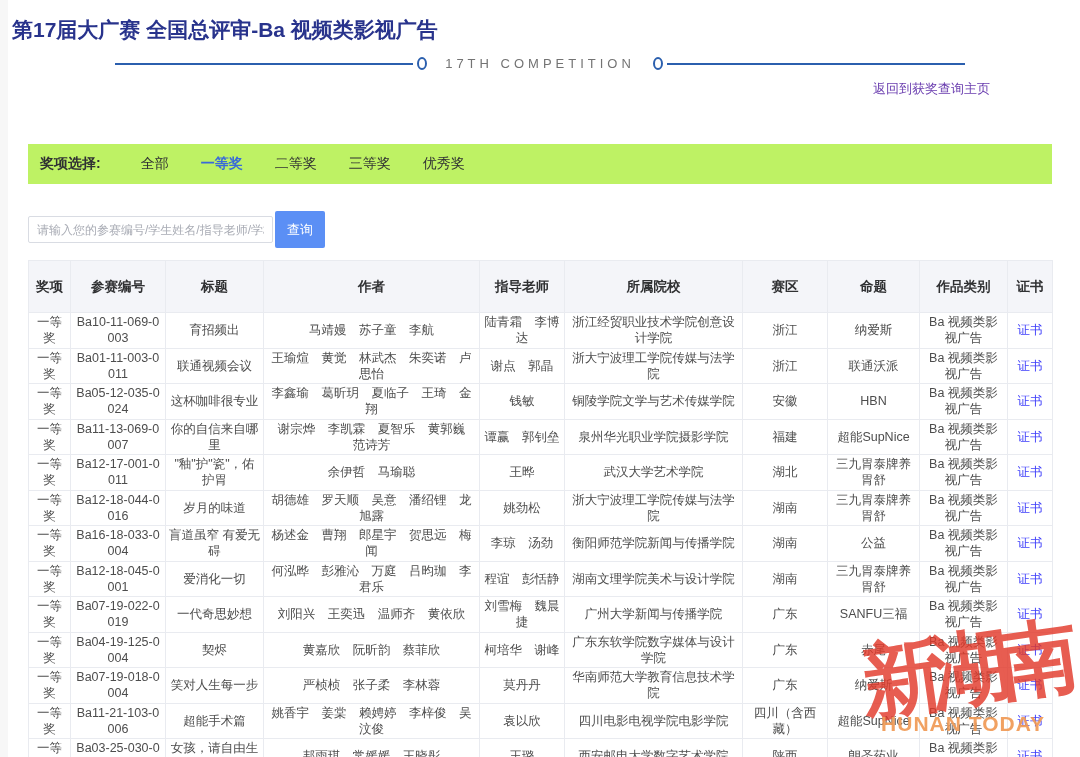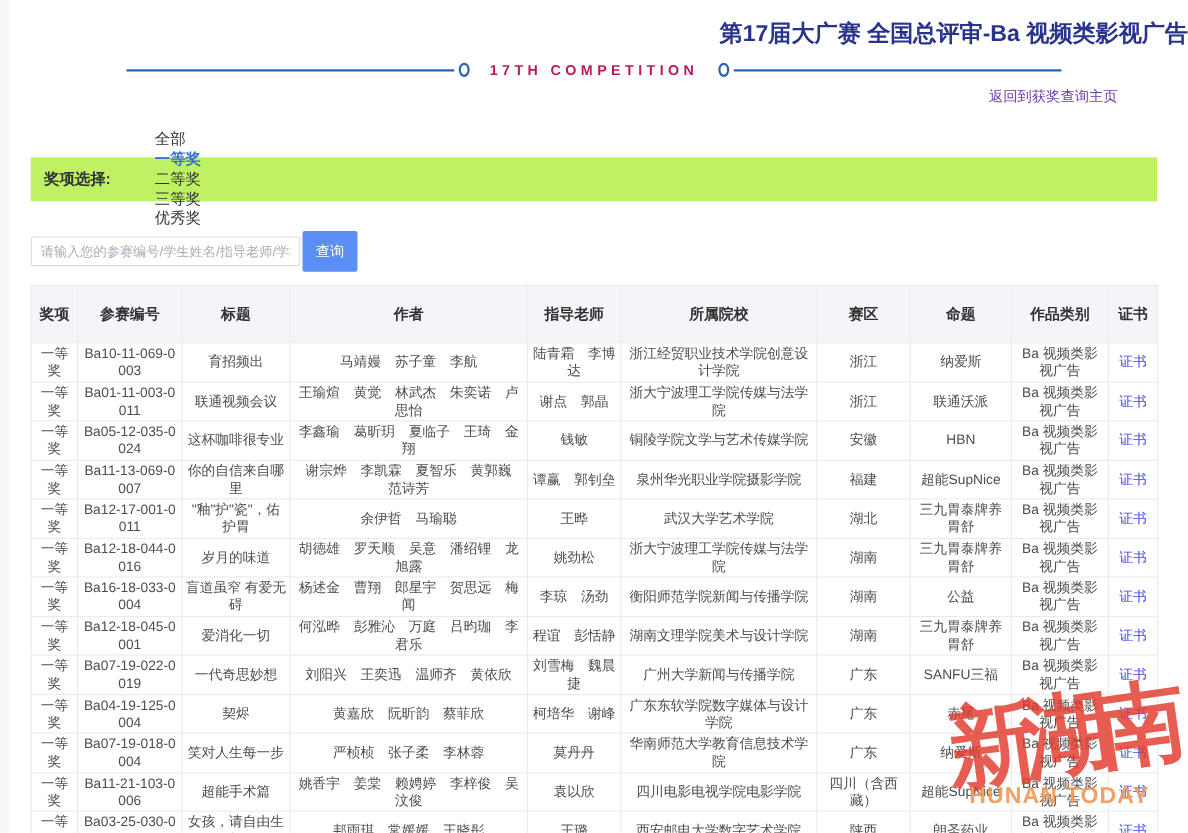--- a/index.html
+++ b/index.html
@@ -3,28 +3,28 @@
 <meta charset="utf-8">
 <style>
   * { margin:0; padding:0; box-sizing:border-box; }
   html,body { width:1080px; height:757px; background:#fff; overflow:hidden;
               font-family:"Liberation Sans","DejaVu Sans",sans-serif; }
   body::before { content:""; position:absolute; left:0; top:0; width:8px; height:757px;
                  background:#f7f7f7; }
 
   
   .page-header { padding-top:16px; }
-  .page-title { text-align:right; font-size:21px; font-weight:bold; color:#28338c; }
+  .page-title { text-align:left; font-size:21px; font-weight:bold; color:#28338c;padding-left:12px; }
   .divider-row { display:flex; align-items:center; margin:12px 115px 0 115px; }
   .divider-row .line { flex:1; height:2px; background:#2b5fae; }
   .divider-row .ring { width:10px; height:13px; border:2px solid #2b5fae; border-radius:50%;
                        background:#fff; margin:0 4px; flex:0 0 auto; }
-  .divider-row .sub { color:#be185d; font-size:13px; font-weight:bold;
+  .divider-row .sub { color:#737373; font-size:13px; font-weight:normal;
                       letter-spacing:4px; margin:0 14px; white-space:nowrap; }
-  .back-link-row { text-align:right; padding-right:64px; margin-top:8px; }
+  .back-link-row { text-align:right; padding-right:90px; margin-top:8px; }
   .back-link { color:#6a3daf; font-size:13px; text-decoration:none; cursor:pointer; }
 
   
   .filter-bar { margin:46px 28px 0 28px; height:40px; background:#bef264;
                 display:flex; align-items:center; font-size:14px; }
   .filter-label { font-weight:bold; color:#303133; margin:0 40px 0 12px; }
   .filter-bar .tab { margin-right:32px; color:#303133; cursor:pointer; }
   .filter-bar .tab.active { color:#3a6bd8; font-weight:bold; }
 
   
@@ -70,21 +70,21 @@
     <span class="ring"></span>
     <span class="line"></span>
   </div>
   <div class="back-link-row">
     <a class="back-link">返回到获奖查询主页</a>
   </div>
 </div>
 
 <div class="filter-bar">
   <span class="filter-label">奖项选择:</span>
-  <span id="filter-tabs" style="display:flex;flex-direction:column;">
+  <span id="filter-tabs" style="display:flex;">
       <span class="tab">全部</span>
       <span class="tab active">一等奖</span>
       <span class="tab">二等奖</span>
       <span class="tab">三等奖</span>
       <span class="tab">优秀奖</span>
     </span>
 </div>
 
 <div class="search-row">
   <input class="kw-input" placeholder="请输入您的参赛编号/学生姓名/指导老师/学校" style="">

